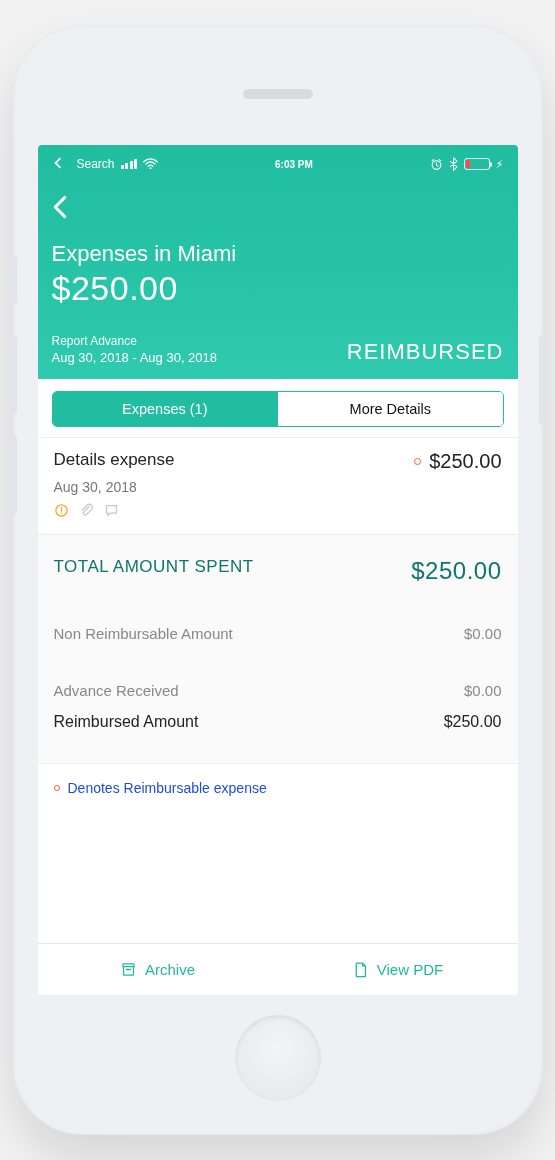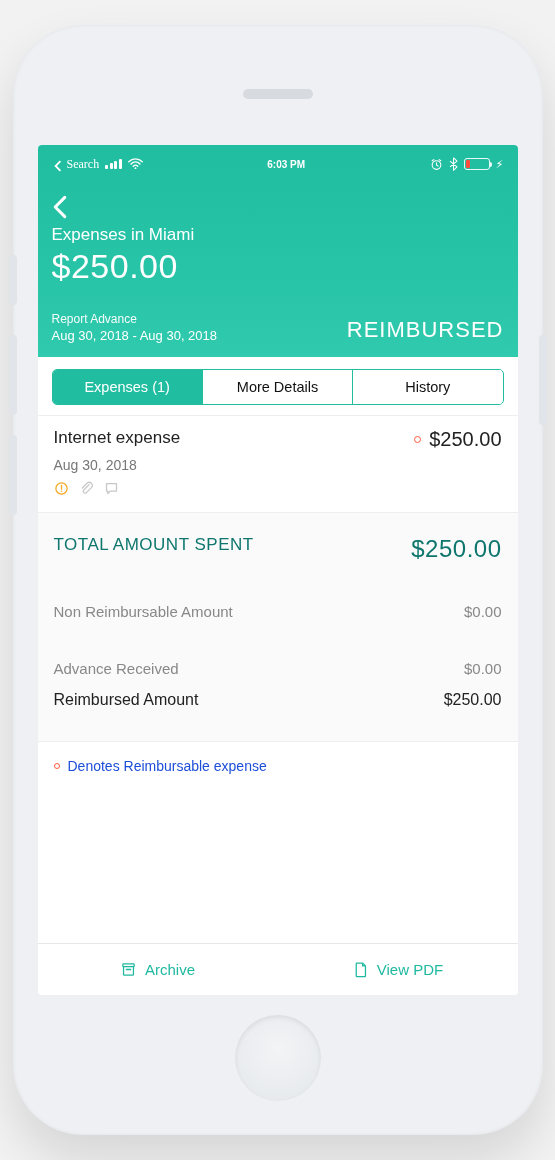--- a/index.html
+++ b/index.html
@@ -74,24 +74,23 @@
     align-items: center;
     justify-content: space-between;
     font-size: 12px;
     font-weight: 500;
     height: 22px;
   }
   .status-left, .status-right { display: flex; align-items: center; gap: 6px; }
   .status-center { font-size: 10px; font-weight: 600; }
   .back-chip {
     display: inline-flex;
-    align-items: flex-end;
-    gap: 3px;
+    align-items: flex-start;
+    gap: 13px;
     font-size: 12px;
-    font-family: Liberation Serif, serif;
   }
   .back-chip svg { width: 12px; height: 12px; }
   .signal-bars { display: inline-flex; align-items: flex-end; gap: 1.5px; }
   .signal-bars span { width: 3px; background: #fff; border-radius: 1px; }
   .signal-bars span:nth-child(1){height:4px}
   .signal-bars span:nth-child(2){height:6px}
   .signal-bars span:nth-child(3){height:8px}
   .signal-bars span:nth-child(4){height:10px}
   .wifi-icon, .alarm-icon, .bt-icon { display:inline-flex; }
   .battery {
@@ -108,21 +107,21 @@
   }
   .battery .level{ width:20%; height:100%; background:#ff4b3e; border-radius:1px; }
 
   .back-arrow {
     margin-top: 18px;
     width: 28px; height: 28px;
     display:flex; align-items:center;
   }
   .back-arrow svg { width:16px; height:24px; stroke:#fff; }
 
-  .report-title { margin-top: 4px; font-size: 17px; font-weight: 400; }
+  .report-title { margin-top: 20px; font-size: 22px; font-weight: 400; }
   .report-amount { font-size: 34px; font-weight: 400; letter-spacing: 0.5px; margin-top:2px;}
   .header-bottom {
     display:flex; justify-content:space-between; align-items:flex-end;
     margin-top: 26px;
   }
   .duration-label { font-size: 12px; opacity: 0.95; }
   .duration-range { font-size: 13px; margin-top:2px;}
   .status-badge { font-size: 22px; font-weight: 400; letter-spacing: 1px; }
 
   
@@ -267,27 +266,26 @@
           <div class="duration-range">Aug 30, 2018 - Aug 30, 2018</div>
         </div>
         <div class="status-badge">REIMBURSED</div>
       </div>
     </div>
 
     <div class="tabs-wrap">
       <div class="tabs">
         <div class="tab active">Expenses (1)</div>
         <div class="tab">More Details</div>
-        <div class="tab">History</div>
       </div>
     </div>
 
     <div class="expense-row">
       <div class="expense-top">
-        <div class="expense-name">Internet expense</div>
+        <div class="expense-name">Details expense</div>
         <div class="expense-amount">
           <span class="red-dot"></span>
           <span>$250.00</span>
         </div>
       </div>
       <div class="expense-date">Aug 30, 2018</div>
       <div class="expense-icons">
         <span>
           <svg viewBox="0 0 24 24">
               <circle cx="12" cy="12" r="9" fill="none" stroke="#f5a623" stroke-width="2"></circle>

